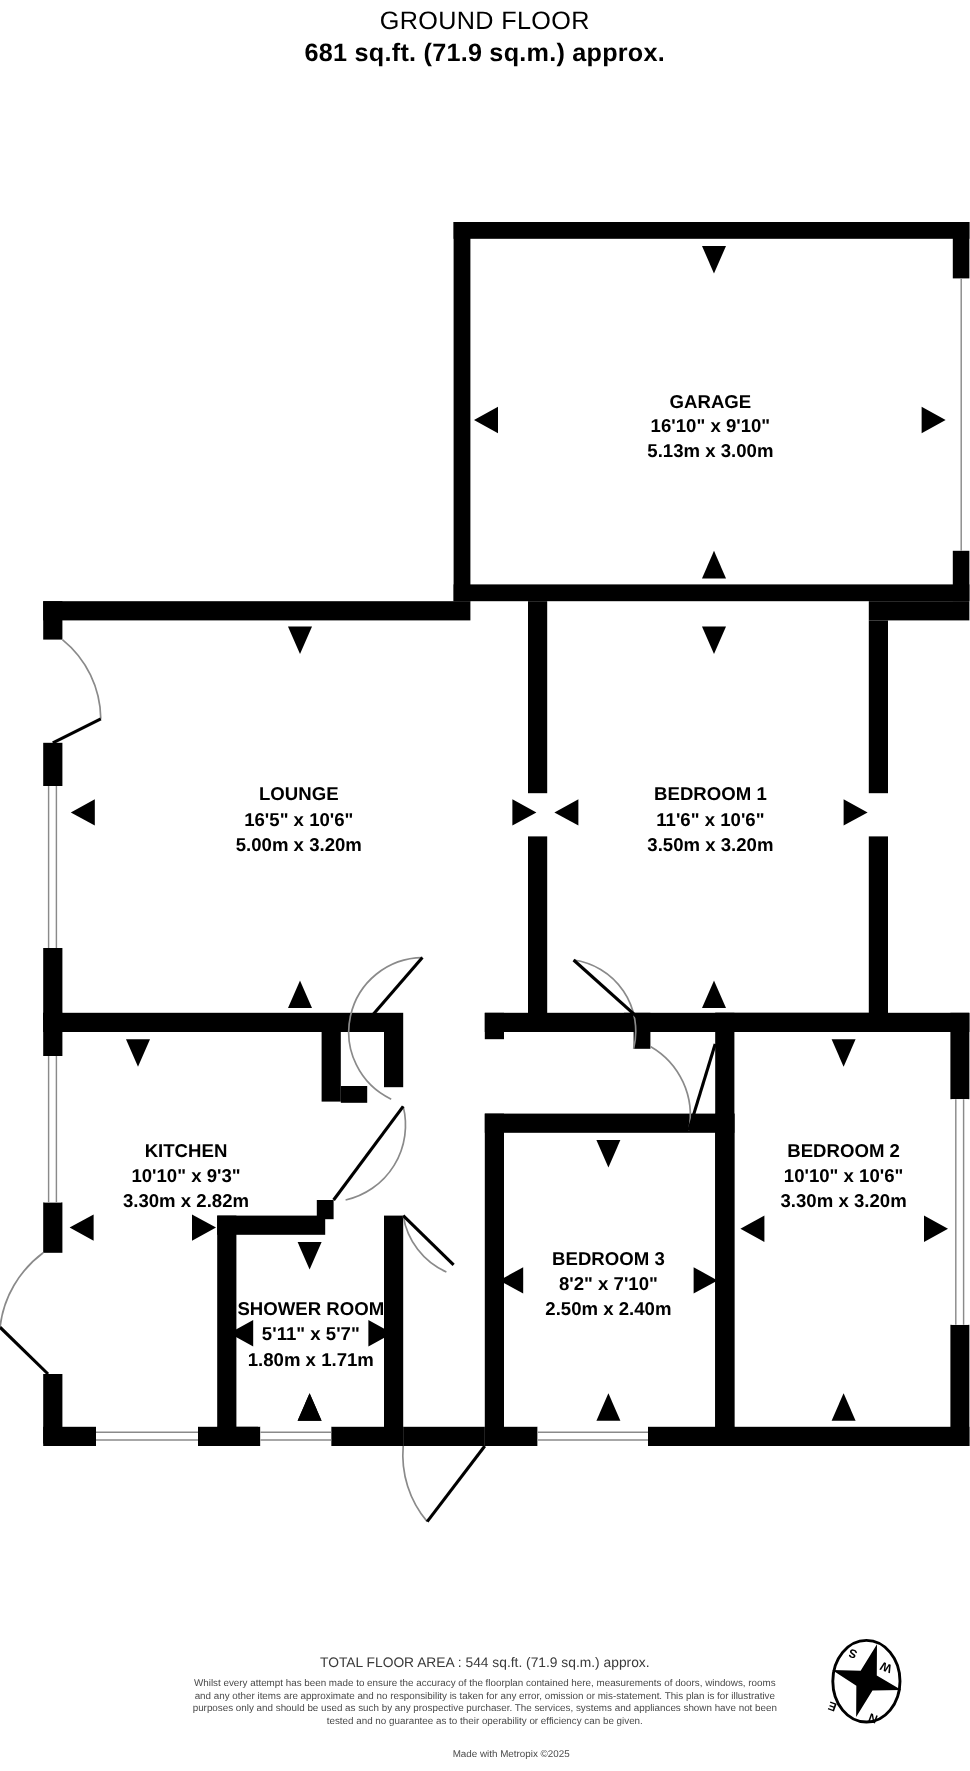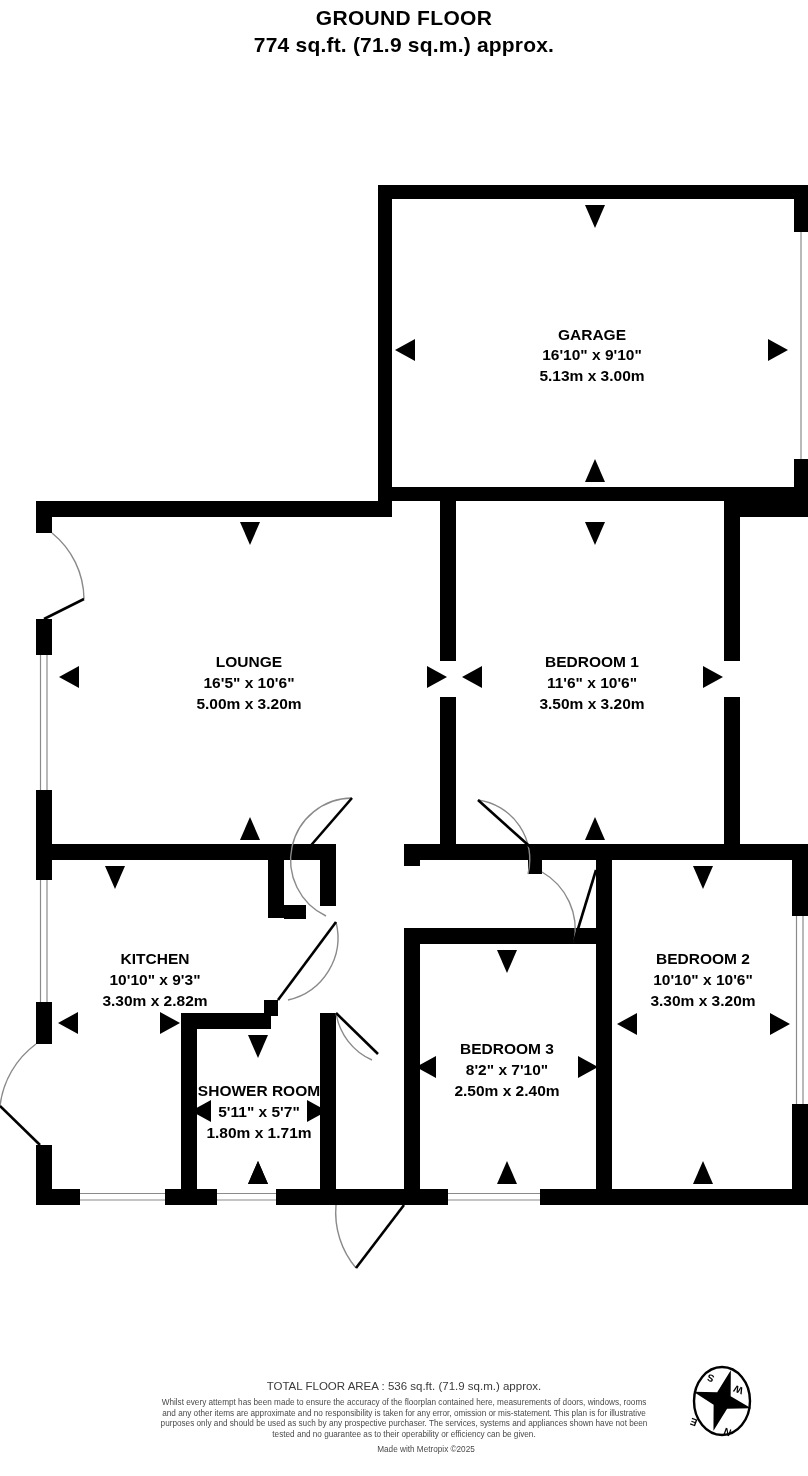--- a/index.html
+++ b/index.html
@@ -23,21 +23,21 @@
   .header {
     position: absolute;
     top: 0;
     left: 0;
     width: 808px;
     text-align: center;
     padding-top: 4px;
   }
   .header .title {
     font-size: 21px;
-    font-weight: bold;
+    font-weight: normal;
     letter-spacing: 0.3px;
     line-height: 27px;
   }
   .header .subtitle {
     font-size: 21px;
     font-weight: bold;
     letter-spacing: 0.2px;
     line-height: 27px;
   }
   #plan {
@@ -67,21 +67,21 @@
   .footer .total {
     font-size: 11.5px;
     line-height: 16px;
     color: #3a3a3a;
   }
   .footer .disclaimer {
     font-size: 8.2px;
     line-height: 10.6px;
     color: #4a4a4a;
     width: 500px;
-    margin: 4px auto 4px auto;
+    margin: 4px auto 16px auto;
   }
   .footer .made {
     font-size: 8.2px;
     line-height: 11px;
     color: #4a4a4a;
     margin-top: 0px;
     padding-left: 44px;
   }
   #compass {
     position: absolute;
@@ -89,21 +89,21 @@
     top: 1358px;
   }
 </style>
 </head>
 <body>
 
 <div id="page">
 
   <div class="header">
     <div class="title">GROUND FLOOR</div>
-    <div class="subtitle">774 sq.ft. (71.9 sq.m.) approx.</div>
+    <div class="subtitle">681 sq.ft. (71.9 sq.m.) approx.</div>
   </div>
 
   <svg id="plan" width="808" height="1300" viewBox="0 0 808 1300">
 
     <g fill="#000000">
 
       <rect x="378" y="185" width="430" height="14"></rect>
 
       <rect x="378" y="185" width="14" height="316"></rect>
 
@@ -312,18 +312,18 @@
     <ellipse cx="36" cy="43" rx="28" ry="34" fill="none" stroke="#000000" stroke-width="2.4"></ellipse>
 
     <polygon points="36,12 43,37 66,44 43,50 36,75 29,50 6,44 29,37" fill="#000000" transform="rotate(196 36 43)"></polygon>
     <text x="29" y="18" font-family="Liberation Sans, sans-serif" font-size="10" font-weight="bold" transform="rotate(200 29 18)">S</text>
     <text x="58" y="30" font-family="Liberation Sans, sans-serif" font-size="10" font-weight="bold" transform="rotate(200 58 30)">W</text>
     <text x="46" y="72" font-family="Liberation Sans, sans-serif" font-size="10" font-weight="bold" transform="rotate(200 46 72)">N</text>
     <text x="12" y="62" font-family="Liberation Sans, sans-serif" font-size="10" font-weight="bold" transform="rotate(200 12 62)">E</text>
   </svg>
 
   <div class="footer">
-    <div class="total">TOTAL FLOOR AREA : 536 sq.ft. (71.9 sq.m.) approx.</div>
+    <div class="total">TOTAL FLOOR AREA : 544 sq.ft. (71.9 sq.m.) approx.</div>
     <div class="disclaimer">Whilst every attempt has been made to ensure the accuracy of the floorplan contained here, measurements of doors, windows, rooms and any other items are approximate and no responsibility is taken for any error, omission or mis-statement. This plan is for illustrative purposes only and should be used as such by any prospective purchaser. The services, systems and appliances shown have not been tested and no guarantee as to their operability or efficiency can be given.</div>
     <div class="made">Made with Metropix ©2025</div>
   </div>
 
 </div>
 
 </body></html>

